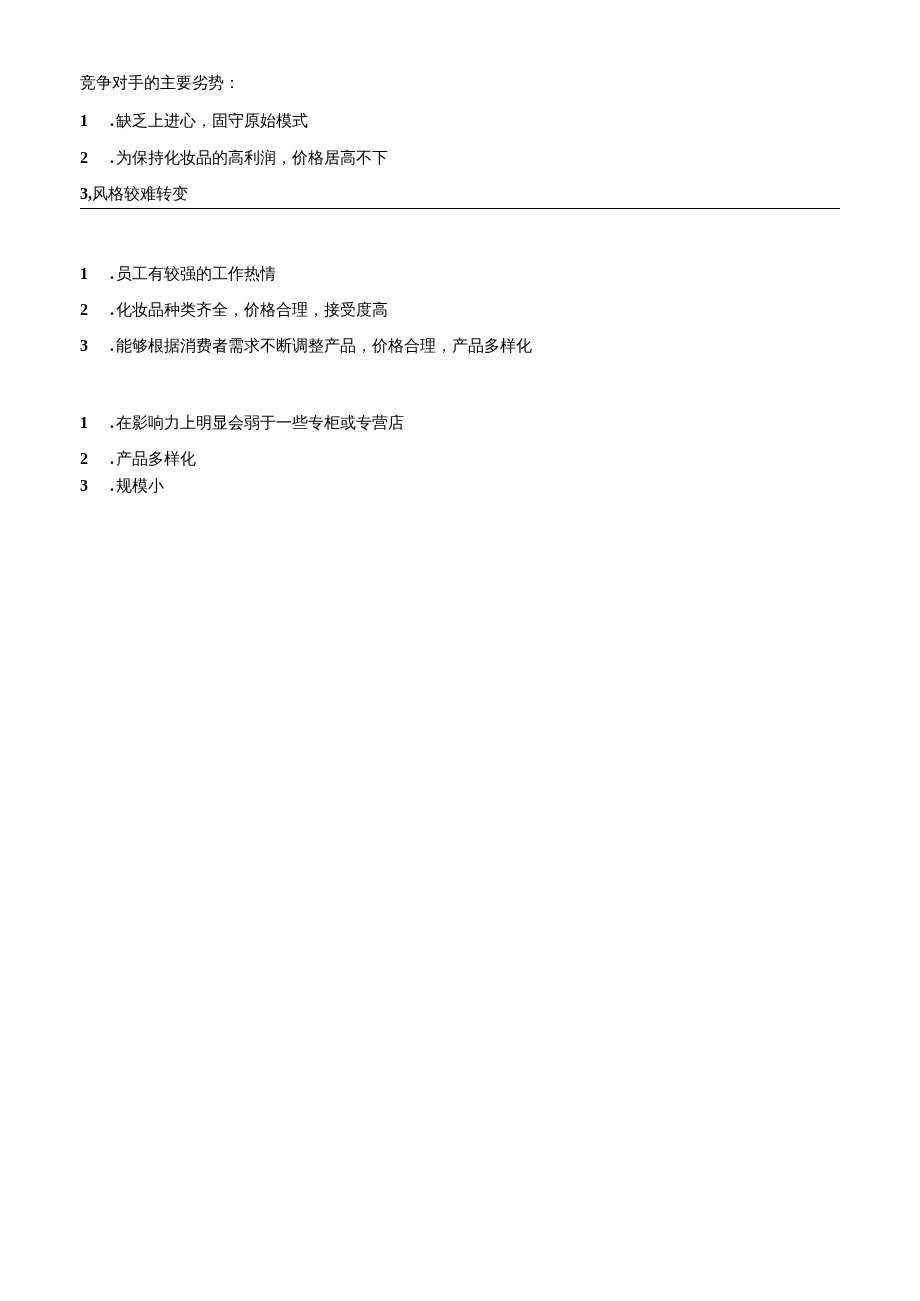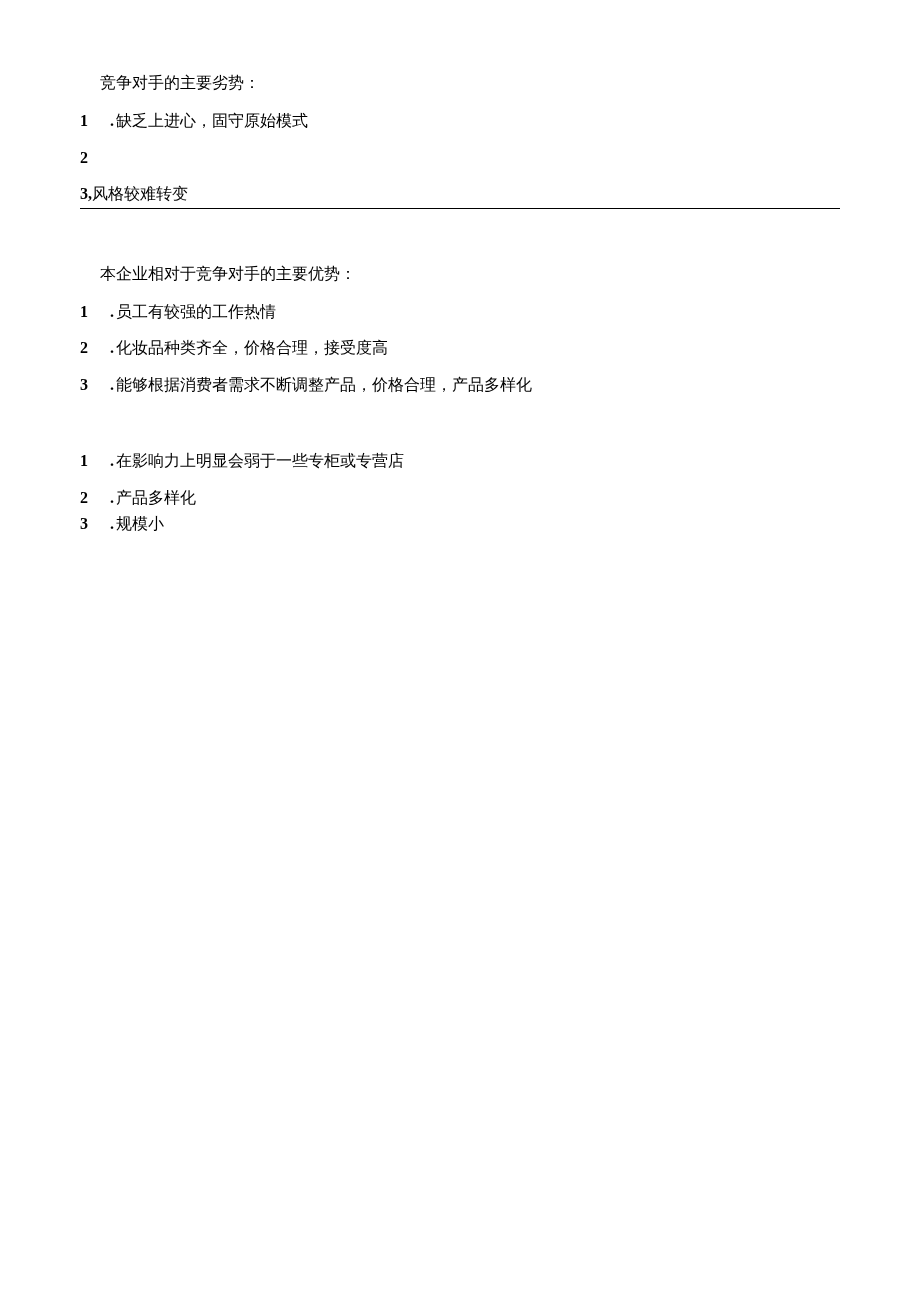--- a/index.html
+++ b/index.html
@@ -16,21 +16,20 @@
       font-size: 16px;
       color: #000000;
       line-height: 1.4;
     }
     .section {
       margin-bottom: 54px;
     }
     .section-heading {
       margin-bottom: 16px;
       font-weight: normal;
-      margin-left: 20px;
     }
     .list-item {
       display: flex;
       align-items: baseline;
       margin-bottom: 14px;
     }
     .item-number {
       font-weight: bold;
       font-family: "Times New Roman", serif;
       width: 30px;
@@ -64,30 +63,30 @@
   <div class="section">
     <div class="section-heading">竞争对手的主要劣势：</div>
 
     <div class="list-item">
       <span class="item-number">1</span>
       <span><span class="dot">.</span><span class="item-text">缺乏上进心，固守原始模式</span></span>
     </div>
 
     <div class="list-item">
       <span class="item-number">2</span>
+      <span><span class="dot">.</span><span class="item-text">为保持化妆品的高利润，价格居高不下</span></span>
     </div>
 
     <div class="full-underline">
       <span style="font-weight:bold;font-family:'Times New Roman',serif;">3,</span>
         <span>风格较难转变</span>
     </div>
   </div>
 
   <div class="section">
-    <div class="section-heading">本企业相对于竞争对手的主要优势：</div>
 
     <div class="list-item">
       <span class="item-number">1</span>
       <span><span class="dot">.</span><span class="item-text">员工有较强的工作热情</span></span>
     </div>
 
     <div class="list-item">
       <span class="item-number">2</span>
       <span><span class="dot">.</span><span class="item-text">化妆品种类齐全，价格合理，接受度高</span></span>
     </div>

